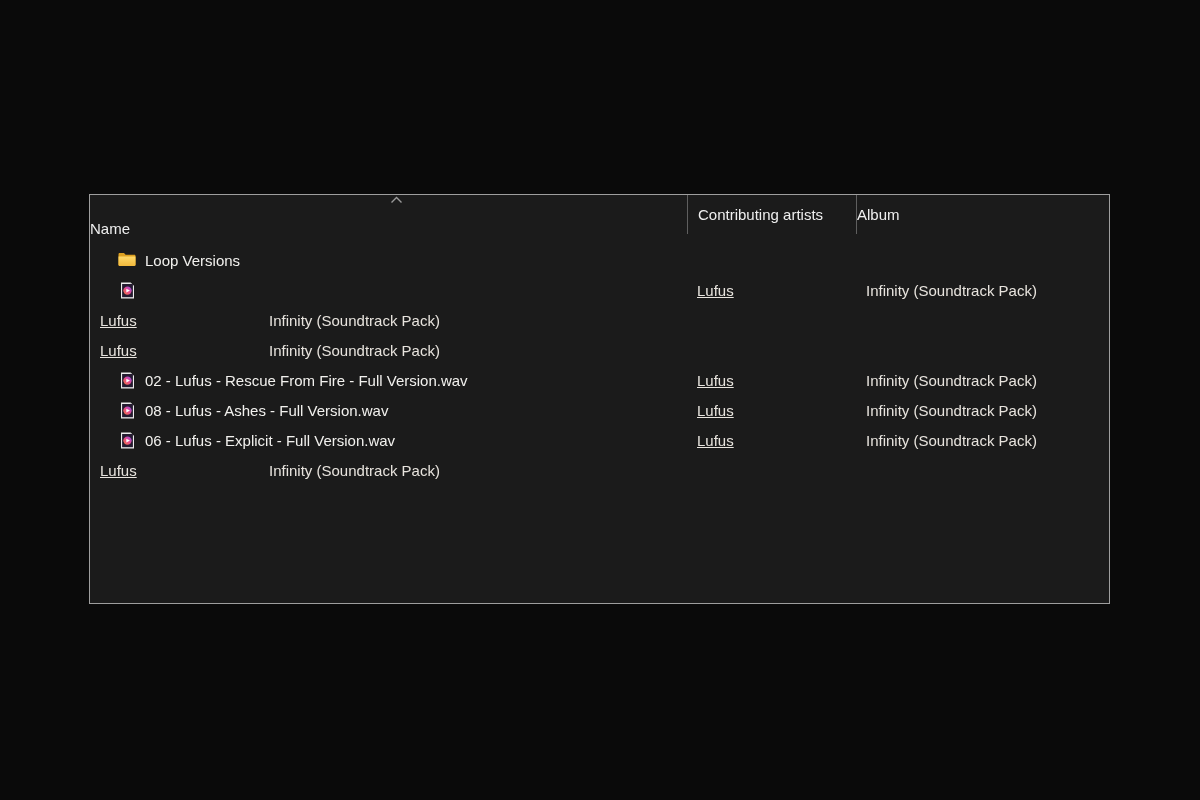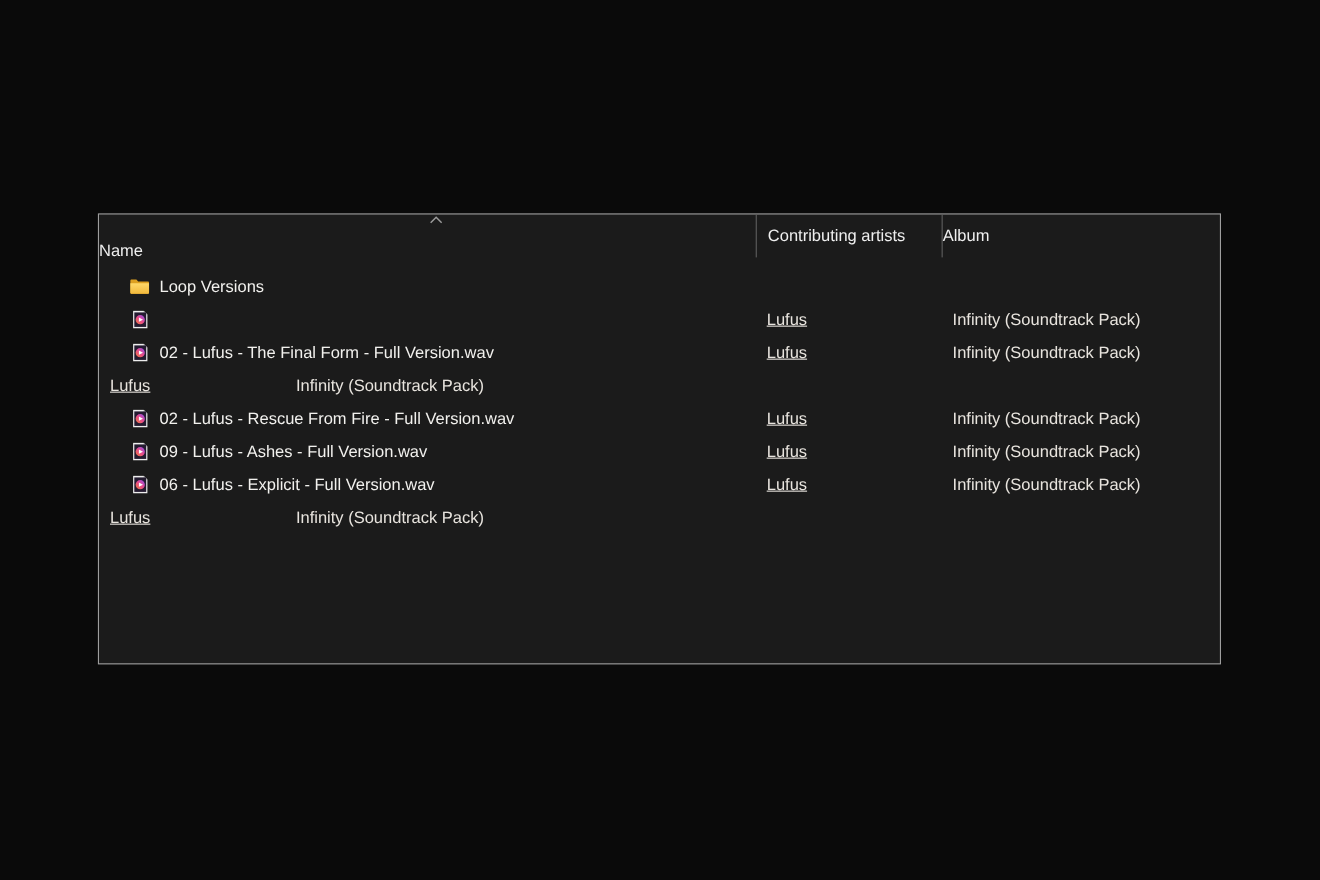--- a/index.html
+++ b/index.html
@@ -52,21 +52,21 @@
   .row{
     display:flex;
     height:30px;
     align-items:center;
     font-size:15px;
   }
   .cell{white-space:nowrap;overflow:hidden;}
   .cell-name{
     width:597px;
     display:flex;
-    align-items:center;
+    align-items:flex-start;
     padding-left:28px;
     color:var(--row-text);
   }
   .cell-name .icon{
     width:18px;
     display:inline-flex;
     justify-content:center;
     margin-right:9px;
     line-height:0;
     flex:0 0 18px;
@@ -138,33 +138,20 @@
           <circle cx="7.5" cy="8.6" r="4.2" fill="url(#mediaGrad)"></circle>
           <path d="M6.3 6.7 L10 8.6 L6.3 10.5 Z" fill="#ffffff"></path>
         </svg>
       </span>
     </div>
     <div class="cell cell-artist">Lufus</div>
     <div class="cell cell-album">Infinity (Soundtrack Pack)</div>
   </div>
 
   <div class="row">
-    <div class="cell cell-name">
-
-      <span class="icon">
-        <svg width="15" height="17" viewBox="0 0 15 17">
-          <path d="M1 0.5 H10.5 L14 4 V16.5 H1 Z" fill="#ededed"></path>
-          <path d="M10.5 0.5 L14 4 H10.5 Z" fill="#bdbdbd"></path>
-          <rect x="2.1" y="2" width="10.8" height="13.2" fill="#241b30"></rect>
-          <circle cx="7.5" cy="8.6" r="4.2" fill="url(#mediaGrad)"></circle>
-          <path d="M6.3 6.7 L10 8.6 L6.3 10.5 Z" fill="#ffffff"></path>
-        </svg>
-      </span>
-      <span class="name-text">02 - Lufus - The Final Form - Full Version.wav</span>
-    </div>
     <div class="cell cell-artist">Lufus</div>
     <div class="cell cell-album">Infinity (Soundtrack Pack)</div>
   </div>
 
   <div class="row">
     <div class="cell cell-artist">Lufus</div>
     <div class="cell cell-album">Infinity (Soundtrack Pack)</div>
   </div>
 
   <div class="row">
@@ -190,21 +177,21 @@
 
       <span class="icon">
         <svg width="15" height="17" viewBox="0 0 15 17">
           <path d="M1 0.5 H10.5 L14 4 V16.5 H1 Z" fill="#ededed"></path>
           <path d="M10.5 0.5 L14 4 H10.5 Z" fill="#bdbdbd"></path>
           <rect x="2.1" y="2" width="10.8" height="13.2" fill="#241b30"></rect>
           <circle cx="7.5" cy="8.6" r="4.2" fill="url(#mediaGrad)"></circle>
           <path d="M6.3 6.7 L10 8.6 L6.3 10.5 Z" fill="#ffffff"></path>
         </svg>
       </span>
-      <span class="name-text">09 - Lufus - Ashes - Full Version.wav</span>
+      <span class="name-text">08 - Lufus - Ashes - Full Version.wav</span>
     </div>
     <div class="cell cell-artist">Lufus</div>
     <div class="cell cell-album">Infinity (Soundtrack Pack)</div>
   </div>
 
   <div class="row">
     <div class="cell cell-name">
 
       <span class="icon">
         <svg width="15" height="17" viewBox="0 0 15 17">

